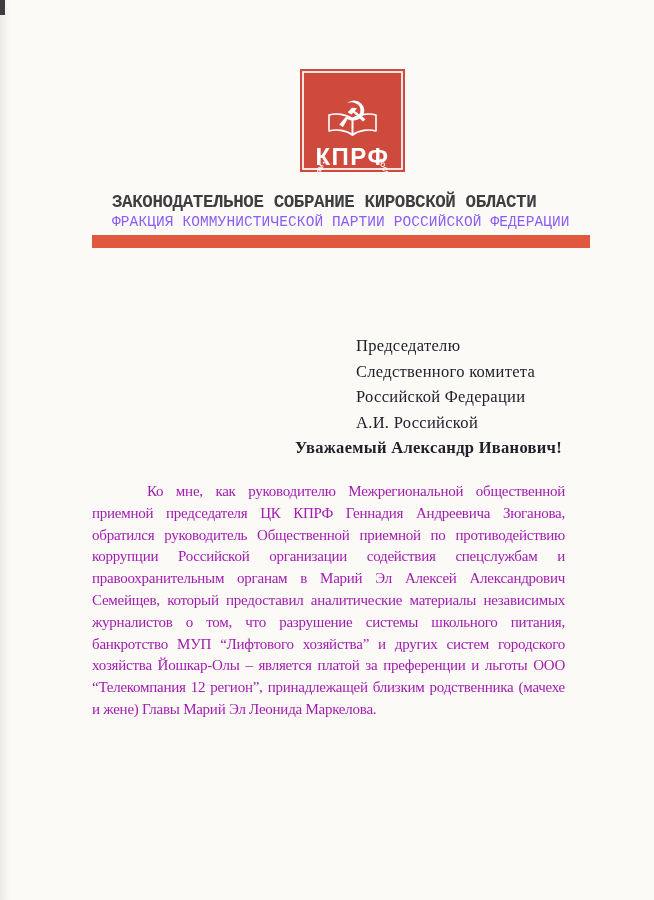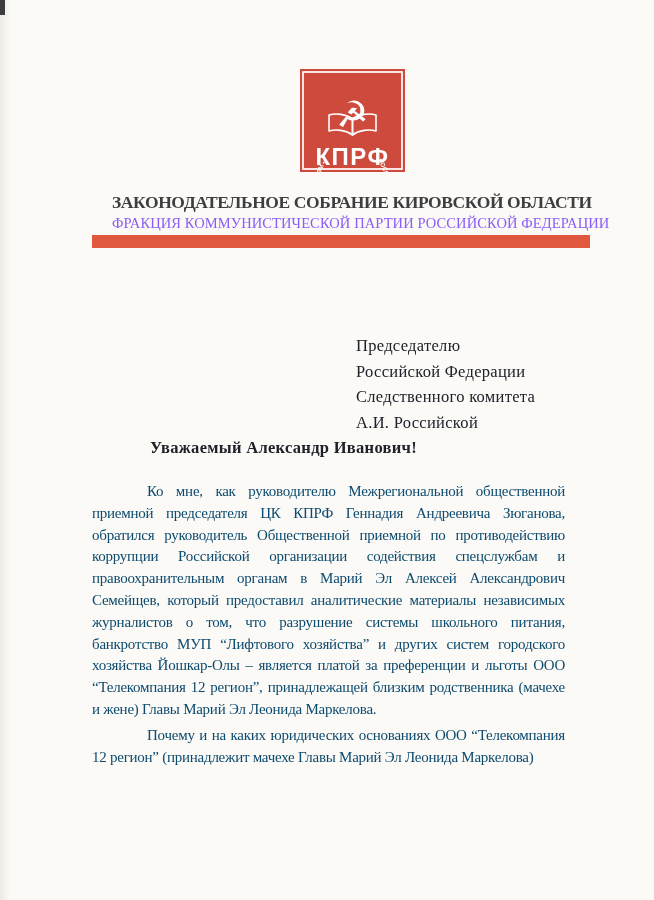--- a/index.html
+++ b/index.html
@@ -19,21 +19,21 @@
   .corner-artifact {
     position:absolute; left:0; top:0; width:5px; height:15px;
     background:#3d3d3f;
   }
 
   .logo { position:absolute; left:300px; top:69px; width:105px; height:103px; }
   .logo svg { display:block; width:105px; height:103px; }
 
   .header-block {
     position:absolute; left:112px; top:192px; width:490px;
-    font-family:Liberation Serif, serif;
+    font-family:Liberation Mono, monospace;
     color:#3e3e41;
   }
   .header-line1 {
     font-size:17.5px; font-weight:700; letter-spacing:-0.4px;
     white-space:nowrap;
   }
   .header-line2 {
     font-size:14.5px; font-weight:400; letter-spacing:0.1px;
     margin-top:2px; color:#8b5cf6;
     white-space:nowrap;
@@ -42,29 +42,29 @@
     position:absolute; left:92px; top:235px; width:498px; height:13px;
     background:#e0593f;
   }
 
   .addressee {
     position:absolute; left:356px; top:333px;
     font-weight:400; font-size:16.5px; line-height:25.5px;
     color:#20202a; letter-spacing:0.3px;
   }
   .salutation {
-    position:absolute; left:150px; top:438px; width:430px;
-    text-align:left;
+    position:absolute; left:132px; top:438px; width:430px;
+    text-align:right;
     font-weight:700; font-size:16.5px; color:#20202a; letter-spacing:0.3px;
   }
 
   .letter-body {
     position:absolute; left:92px; top:481px; width:473px;
     font-size:15px; line-height:21.8px; letter-spacing:-0.25px;
-    color:#0c4a6e;
+    color:#a21caf;
     text-align:justify;
   }
   .letter-body p { margin:0 0 4px 0; text-indent:55px; }
 </style>
 </head>
 <body>
 
 <div class="page">
 
   <div class="left-edge"></div>
@@ -92,25 +92,24 @@
   </div>
 
   <div class="header-block">
     <div class="header-line1">ЗАКОНОДАТЕЛЬНОЕ СОБРАНИЕ КИРОВСКОЙ ОБЛАСТИ</div>
     <div class="header-line2">ФРАКЦИЯ КОММУНИСТИЧЕСКОЙ ПАРТИИ РОССИЙСКОЙ ФЕДЕРАЦИИ</div>
   </div>
   <div class="red-bar"></div>
 
   <div class="addressee">
     <div>Председателю</div>
+    <div>Следственного комитета</div>
     <div>Российской Федерации</div>
-    <div>Следственного комитета</div>
     <div>А.И. Российской</div>
   </div>
 
   <div class="salutation">Уважаемый Александр Иванович!</div>
 
   <div class="letter-body">
     <p>Ко мне, как руководителю Межрегиональной общественной приемной председателя ЦК КПРФ Геннадия Андреевича Зюганова, обратился руководитель Общественной приемной по противодействию коррупции Российской организации содействия спецслужбам и правоохранительным органам в Марий Эл Алексей Александрович Семейщев, который предоставил аналитические материалы независимых журналистов о том, что разрушение системы школьного питания, банкротство МУП “Лифтового хозяйства” и других систем городского хозяйства Йошкар-Олы – является платой за преференции и льготы ООО “Телекомпания 12 регион”, принадлежащей близким родственника (мачехе и жене) Главы Марий Эл Леонида Маркелова.</p>
-    <p>Почему и на каких юридических основаниях ООО “Телекомпания 12 регион” (принадлежит мачехе Главы Марий Эл Леонида Маркелова)</p>
   </div>
 
 </div>
 
 </body></html>

